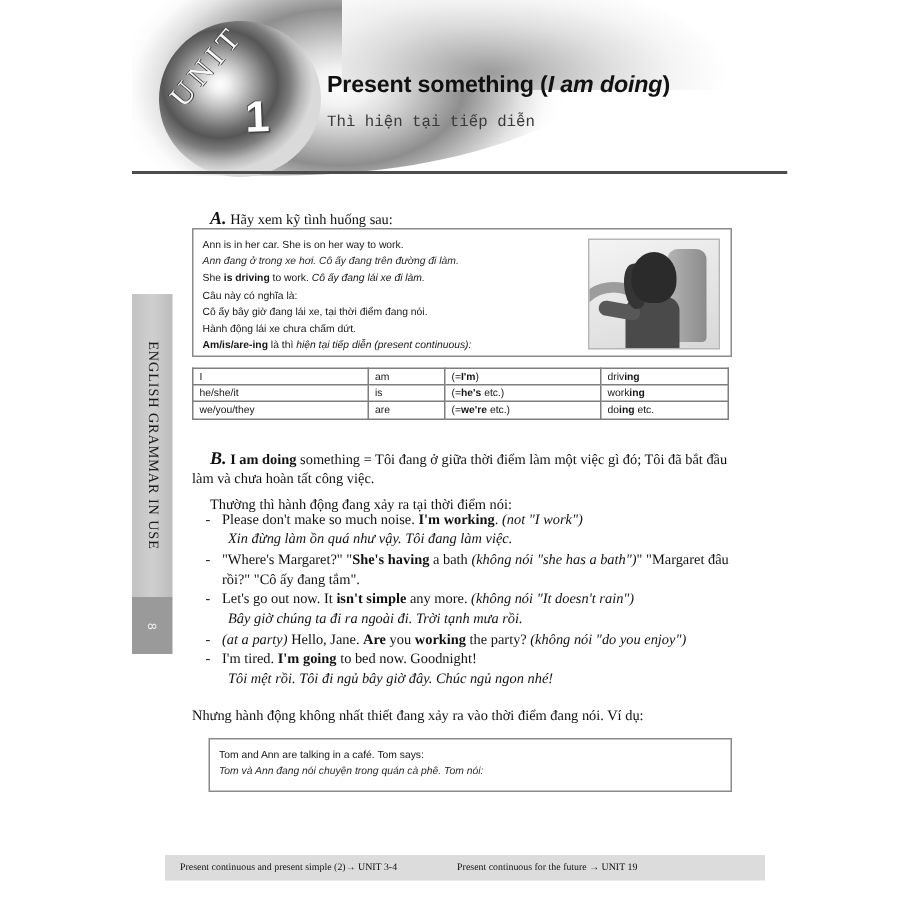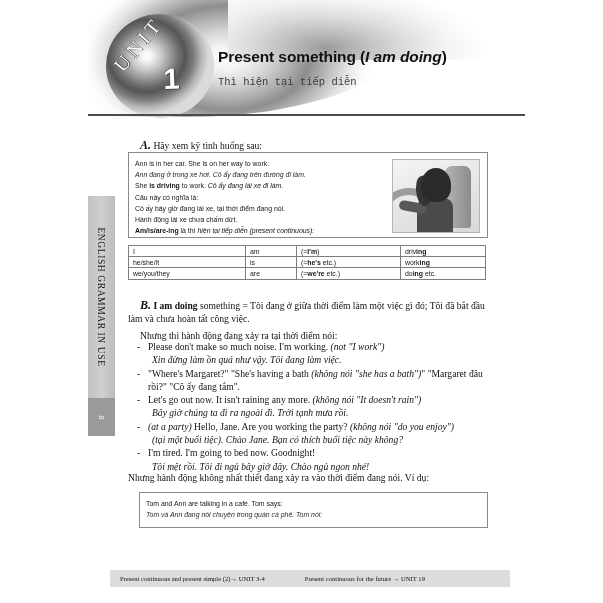--- a/index.html
+++ b/index.html
@@ -253,21 +253,21 @@
     width: 352px;
     font-family: "Liberation Serif", serif;
     font-size: 9.6px;
     line-height: 13.3px;
     color: #111;
   }
   .bl { position: relative; padding-left: 11px; margin-bottom: 0px; }
   .bl .dash { position: absolute; left: 0; top: 0; }
   .bl .vi { font-style: italic; display: block; padding-left: 4px; }
   .bl i { font-style: italic; }
-  .bl b { font-weight: normal; }
+  .bl b { font-weight: bold; }
 
   #secB-tail { top: 471px; left: 0px; }
 
   .boxC {
     position: absolute;
     left: 11px; top: 492px;
     width: 347px; height: 34px;
     border: 0.8px solid #8a8a8a;
     background: #ffffff;
   }
@@ -368,29 +368,29 @@
             <td class="c2">are</td>
             <td class="c3">(=<b>we're</b> etc.)</td>
             <td>do<b>ing</b> etc.</td>
           </tr>
         </tbody>
     </table>
 
     <div class="para" id="secB">
       <span style="margin-left:12px"></span><span class="sec-letter">B.</span>
       <b>I am doing</b><span> something = Tôi đang ở giữa thời điểm làm một việc gì đó; Tôi đã bắt đầu làm và chưa hoàn tất công việc.</span>
-      <div style="text-indent:12px;margin-top:3px">Nhưng thì hành động đang xảy ra tại thời điểm nói:</div>
+      <div style="text-indent:12px;margin-top:3px">Thường thì hành động đang xảy ra tại thời điểm nói:</div>
     </div>
 
     <div class="bullets" id="bullets">
         <div class="bl"><span class="dash">-</span><span>Please don't make so much noise. <b>I'm working</b>. <i>(not "I work")</i></span><span class="vi">Xin đừng làm ồn quá như vậy. Tôi đang làm việc.</span></div>
         <div class="bl"><span class="dash">-</span><span>"Where's Margaret?" "<b>She's</b> <b>having</b> a bath <i>(không nói "she has a bath")</i>" "Margaret đâu rồi?" "Cô ấy đang tắm".</span></div>
-        <div class="bl"><span class="dash">-</span><span>Let's go out now. It <b>isn't raining</b> any more. <i>(không nói "It doesn't rain")</i></span><span class="vi">Bây giờ chúng ta đi ra ngoài đi. Trời tạnh mưa rồi.</span></div>
-        <div class="bl"><span class="dash">-</span><span><i>(at a party)</i> Hello, Jane. <b>Are</b> you <b>working</b> the party? <i>(không nói "do you enjoy")</i></span><span class="vi">(tại một buổi tiệc). Chào Jane. Bạn có thích buổi tiệc này không?</span></div>
-        <div class="bl"><span class="dash">-</span><span>I'm tired. <b>I'm going</b> to bed now. Goodnight!</span><span class="vi">Tôi mệt rồi. Tôi đi ngủ bây giờ đây. Chào ngủ ngon nhé!</span></div>
+        <div class="bl"><span class="dash">-</span><span>Let's go out now. It <b>isn't simple</b> any more. <i>(không nói "It doesn't rain")</i></span><span class="vi">Bây giờ chúng ta đi ra ngoài đi. Trời tạnh mưa rồi.</span></div>
+        <div class="bl"><span class="dash">-</span><span><i>(at a party)</i> Hello, Jane. <b>Are</b> you <b>working</b> the party? <i>(không nói "do you enjoy")</i></span></div>
+        <div class="bl"><span class="dash">-</span><span>I'm tired. <b>I'm going</b> to bed now. Goodnight!</span><span class="vi">Tôi mệt rồi. Tôi đi ngủ bây giờ đây. Chúc ngủ ngon nhé!</span></div>
       </div>
 
     <div class="para" id="secB-tail">Nhưng hành động không nhất thiết đang xảy ra vào thời điểm đang nói. Ví dụ:</div>
 
     <div class="boxC">
       <div class="boxC-lines" id="boxC-lines">
           <div>Tom and Ann are talking in a café. Tom says:</div>
           <div class="vi">Tom và Ann đang nói chuyện trong quán cà phê. Tom nói:</div>
         </div>
     </div>

